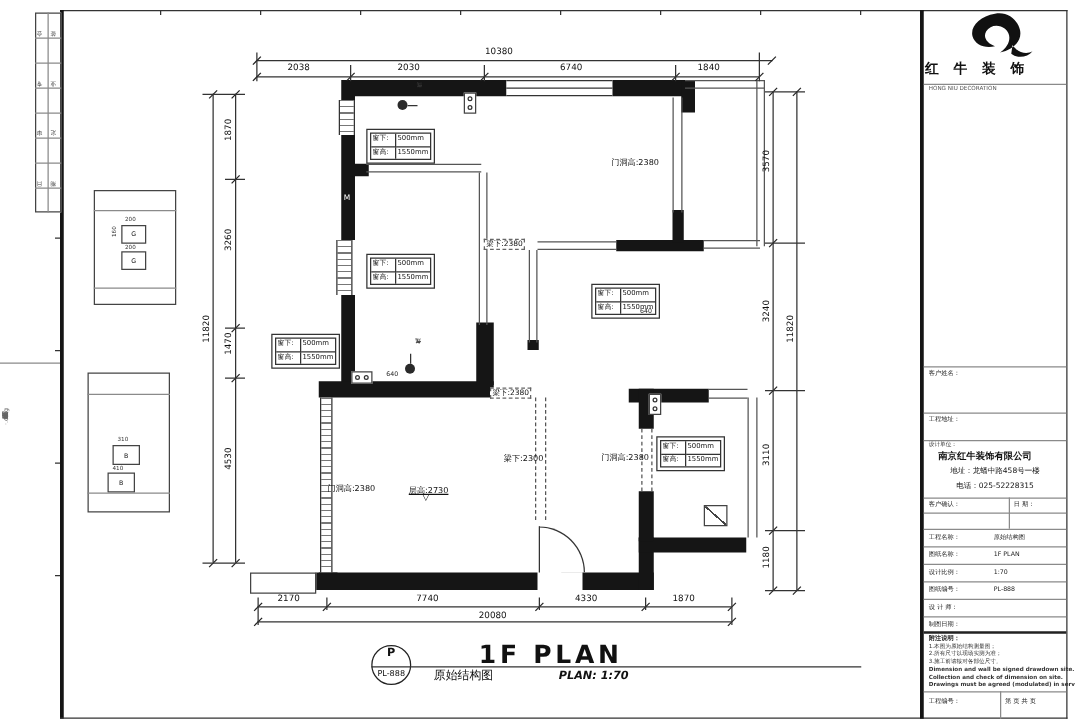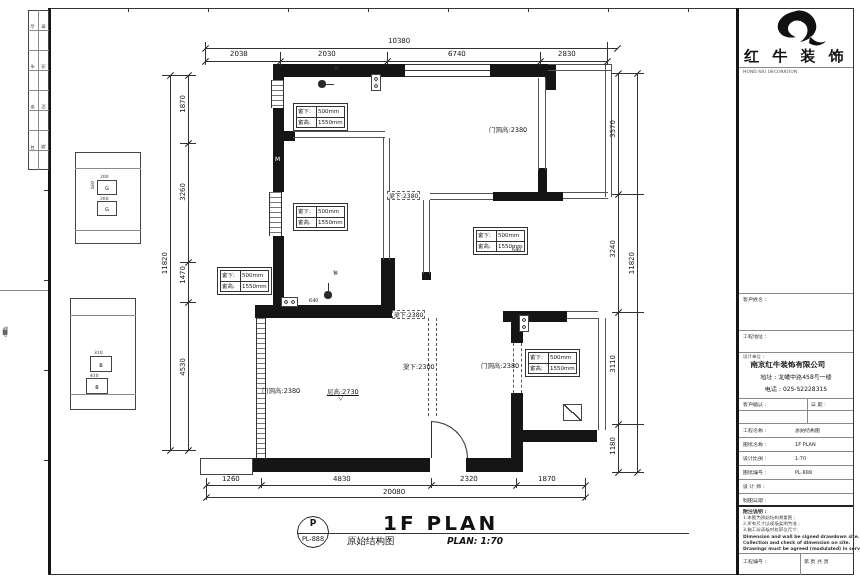--- a/index.html
+++ b/index.html
@@ -204,38 +204,38 @@
   <div class="a" style="left:338px;top:395px;font-size:7px;line-height:1;">▽</div>
   <div class="a t5" style="left:309px;top:297px;">640</div>
   <div class="a t5" style="left:512px;top:246px;">640</div>
 
   <div class="a ln" style="left:205px;top:48px;width:413px;height:1px;"></div>
   <div class="a dim" style="left:388px;top:38px;">10380</div>
   <div class="a ln" style="left:205px;top:61px;width:403px;height:1px;"></div>
   <div class="a dim" style="left:230px;top:51px;">2038</div>
   <div class="a dim" style="left:318px;top:51px;">2030</div>
   <div class="a dim" style="left:448px;top:51px;">6740</div>
-  <div class="a dim" style="left:558px;top:51px;">2830</div>
+  <div class="a dim" style="left:558px;top:51px;">1840</div>
   <div class="a tk" style="left:201px;top:61px;"></div>
   <div class="a tk" style="left:276px;top:61px;"></div>
   <div class="a tk" style="left:383px;top:61px;"></div>
   <div class="a tk" style="left:536px;top:61px;"></div>
   <div class="a tk" style="left:603px;top:61px;"></div>
   <div class="a tk" style="left:201px;top:48px;"></div>
   <div class="a tk" style="left:613px;top:48px;"></div>
   <div class="a ln" style="left:205px;top:42px;width:1px;height:23px;"></div>
   <div class="a ln" style="left:280px;top:52px;width:1px;height:13px;"></div>
   <div class="a ln" style="left:387px;top:52px;width:1px;height:13px;"></div>
   <div class="a ln" style="left:540px;top:52px;width:1px;height:13px;"></div>
   <div class="a ln" style="left:607px;top:42px;width:1px;height:23px;"></div>
 
   <div class="a ln" style="left:206px;top:485px;width:379px;height:1px;"></div>
-  <div class="a dim" style="left:222px;top:476px;">1260</div>
-  <div class="a dim" style="left:333px;top:476px;">4830</div>
-  <div class="a dim" style="left:460px;top:476px;">2320</div>
+  <div class="a dim" style="left:222px;top:476px;">2170</div>
+  <div class="a dim" style="left:333px;top:476px;">7740</div>
+  <div class="a dim" style="left:460px;top:476px;">4330</div>
   <div class="a dim" style="left:538px;top:476px;">1870</div>
   <div class="a ln" style="left:206px;top:497px;width:379px;height:1px;"></div>
   <div class="a dim" style="left:383px;top:489px;">20080</div>
   <div class="a tk" style="left:202px;top:485px;"></div>
   <div class="a tk" style="left:257px;top:485px;"></div>
   <div class="a tk" style="left:427px;top:485px;"></div>
   <div class="a tk" style="left:512px;top:485px;"></div>
   <div class="a tk" style="left:581px;top:485px;"></div>
   <div class="a tk" style="left:202px;top:497px;"></div>
   <div class="a tk" style="left:581px;top:497px;"></div>
@@ -290,21 +290,21 @@
   <div class="a" style="left:297px;top:519px;width:32px;text-align:center;font-size:9px;font-weight:bold;line-height:1;">P</div>
   <div class="a" style="left:297px;top:536px;width:32px;text-align:center;font-size:6.5px;line-height:1;">PL-888</div>
   <div class="a" style="left:347px;top:536px;font-size:9.5px;line-height:1;">原始结构图</div>
   <div class="a bigtitle" style="left:383px;top:511px;">1F PLAN</div>
   <div class="a" style="left:447px;top:537px;font-size:9px;font-style:italic;font-weight:bold;line-height:1;">PLAN: 1:70</div>
 
   <div class="a w" style="left:736px;top:8px;width:3px;height:567px;"></div>
   <svg class="a" style="left:768px;top:10px;" width="64" height="36" viewBox="0 0 64 36">
     <path fill="#111" d="M28 1 C16 3 8 11 10 19 C12 26 20 29 28 27 C22 25 18 20 21 15 C24 10 31 9 36 13 C42 18 40 27 32 32 C42 30 50 23 48 14 C46 5 37 -1 28 1 Z M42 26 C46 32 53 34 58 31 C54 36 46 37 41 33 Z"></path>
   </svg>
-  <div class="a cjkserif" style="left:740px;top:49px;width:112px;text-align:center;font-size:15px;font-weight:bold;letter-spacing:4px;line-height:1;">红 牛 装 饰</div>
+  <div class="a cjkserif" style="left:740px;top:49px;width:112px;font-size:11px;font-weight:bold;letter-spacing:4px;line-height:1;">红 牛 装 饰</div>
   <div class="a lg" style="left:739px;top:67px;width:114px;height:1px;"></div>
   <div class="a t45" style="left:743px;top:69px;color:#555;">HONG NIU DECORATION</div>
 
   <div class="a lg" style="left:739px;top:293px;width:114px;height:1px;"></div>
   <div class="a t5" style="left:743px;top:296px;">客户姓名：</div>
   <div class="a lg" style="left:739px;top:330px;width:114px;height:1px;"></div>
   <div class="a t5" style="left:743px;top:333px;">工程地址：</div>
   <div class="a lg" style="left:739px;top:352px;width:114px;height:1px;"></div>
   <div class="a t45" style="left:743px;top:354px;">设计单位：</div>
   <div class="a" style="left:740px;top:361px;width:96px;text-align:center;font-size:7.5px;font-weight:bold;line-height:1;">南京红牛装饰有限公司</div>

